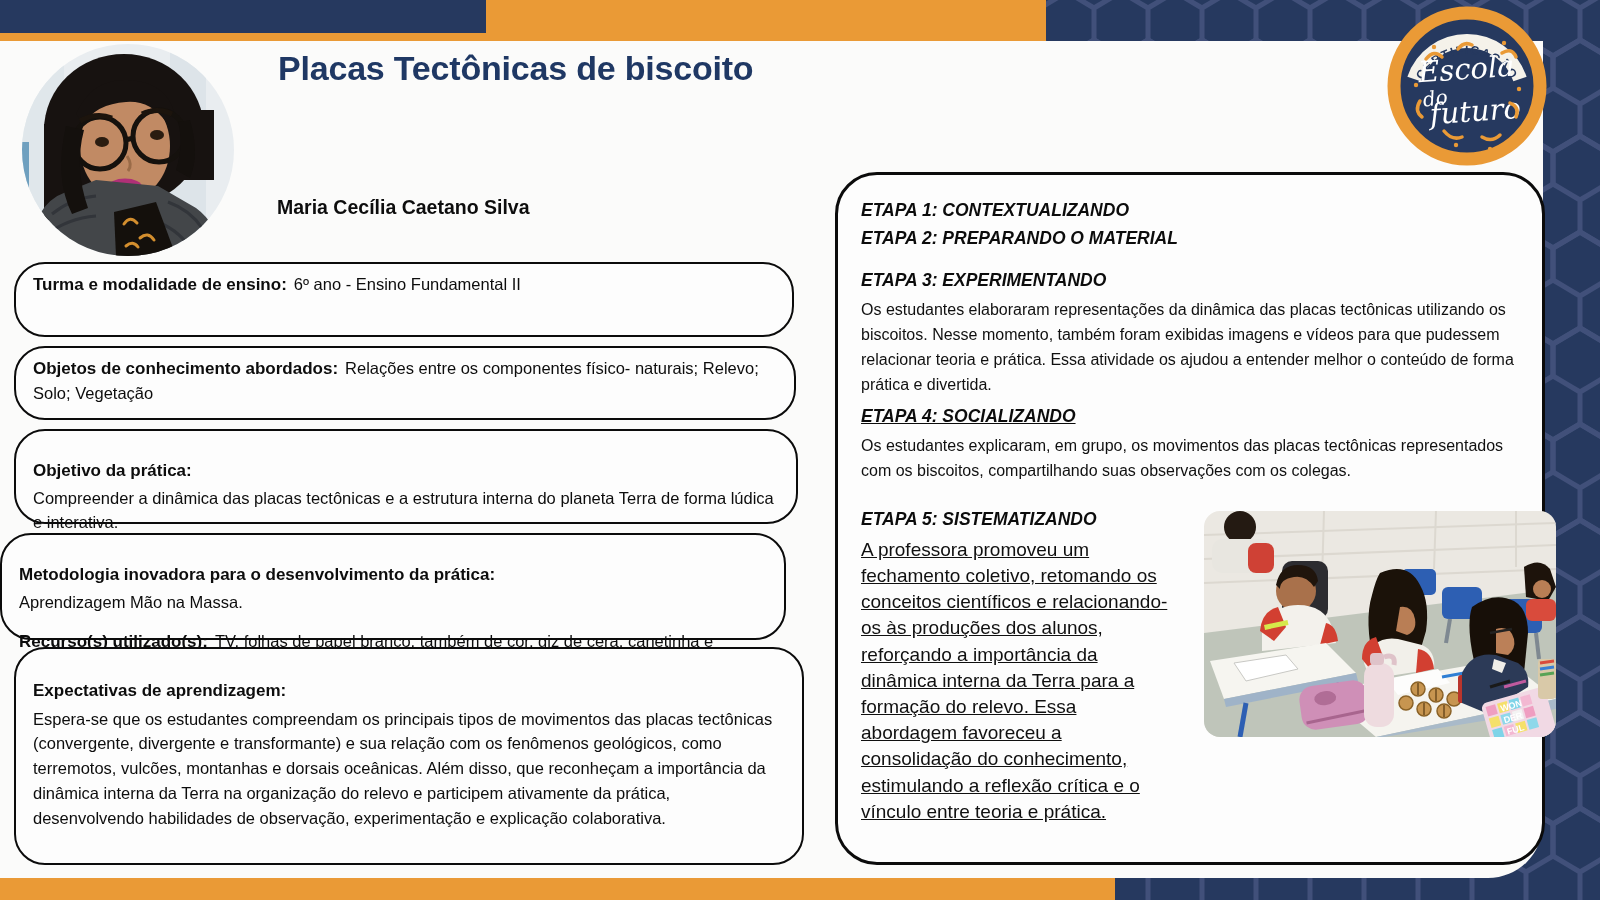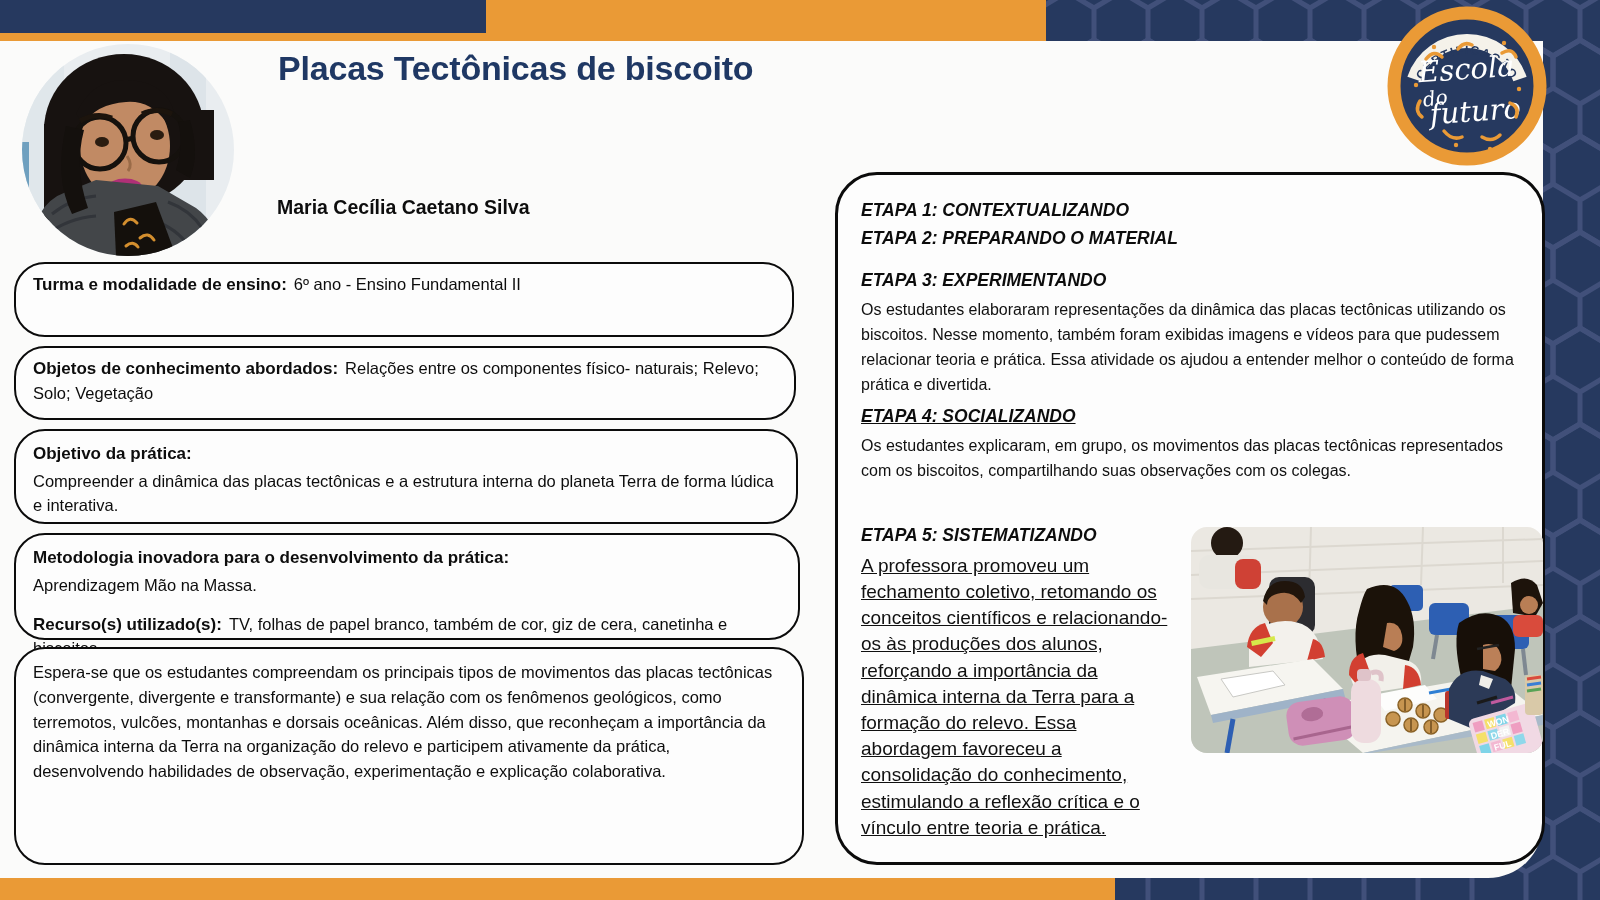--- a/index.html
+++ b/index.html
@@ -20,38 +20,38 @@
   .page-title{position:absolute;left:278px;top:49px;z-index:3;font-size:34px;font-weight:bold;
               color:#1f3864;letter-spacing:-0.2px;}
   .author{position:absolute;left:277px;top:196px;z-index:3;font-size:19.5px;font-weight:bold;color:#0d0d0d;}
   .avatar{position:absolute;left:22px;top:44px;width:212px;height:212px;border-radius:50%;
           overflow:hidden;z-index:3;}
   .logo{position:absolute;left:1386px;top:5px;width:162px;height:162px;z-index:4;}
   
   .fbox{position:absolute;z-index:3;background:#fdfdfd;border:2.5px solid #0b0b0b;
         border-radius:31px;box-sizing:border-box;padding:9px 17px;font-size:16.5px;line-height:1.45;}
   .lbl{font-weight:bold;font-size:17px;margin-right:7px;}
-  .lbl-block{display:block;font-weight:bold;font-size:17px;margin:2px 0 3px;}
+  .lbl-block{display:block;font-weight:bold;font-size:17px;margin:19px 0 3px;}
   #box-turma{left:14px;top:262px;width:780px;height:75px;}
   #box-objetos{left:14px;top:346px;width:782px;height:74px;}
   #box-objetivo{left:14px;top:429px;width:784px;height:95px;}
-  #box-metodologia{left:14px;top:533px;width:786px;height:107px;}
+  #box-metodologia{left:0;top:533px;width:786px;height:107px;}
   #box-expectativas{left:14px;top:647px;width:790px;height:218px;padding-top:11px;}
   #box-expectativas .val{display:block;line-height:1.5;}
   .recursos-line{margin-top:15px;}
   
   .etapas{position:absolute;left:835px;top:172px;width:710px;height:693px;z-index:3;
           background:#fdfdfd;border:3px solid #0b0b0b;border-radius:42px;box-sizing:border-box;
           padding:25px 26px 14px 23px;}
   .et-title{font-style:italic;font-weight:bold;font-size:17.5px;margin:0 0 7px;color:#0c0c0c;}
   .et-p{font-size:16px;line-height:1.56;margin:0 0 8px;max-width:658px;color:#101010;}
   #et2-t{margin-top:3px;}
   #et3-t{margin-top:21px;}
   #et4-t{margin-top:2px;text-decoration:underline;}
-  .et5-row{display:flex;gap:18px;margin-top:41px;}
+  .et5-row{display:flex;gap:31px;margin-top:25px;}
   .et5-left{width:312px;flex:none;}
   .et5-left .et-p{line-height:1.38;font-size:19px;margin-top:4px;text-decoration:underline;}
   .photo{width:352px;height:226px;border-radius:16px;overflow:hidden;flex:none;margin-top:2px;}
   .photo svg,.avatar svg,.logo svg{display:block;}
 </style>
 </head>
 <body>
 
 <div id="page">
 
@@ -165,20 +165,21 @@
 
   <div class="fbox" id="box-metodologia">
     <span class="lbl-block">Metodologia inovadora para o desenvolvimento da prática:</span>
     <span class="val">Aprendizagem Mão na Massa.</span>
     <div class="recursos-line">
       <span class="lbl">Recurso(s) utilizado(s):</span><span class="val">TV, folhas de papel branco, também de cor, giz de cera, canetinha e biscoitos</span>
     </div>
   </div>
 
   <div class="fbox" id="box-expectativas">
+    <span class="lbl-block">Expectativas de aprendizagem:</span>
     <span class="val">Espera-se que os estudantes compreendam os principais tipos de movimentos das placas tectônicas (convergente, divergente e transformante) e sua relação com os fenômenos geológicos, como terremotos, vulcões, montanhas e dorsais oceânicas. Além disso, que reconheçam a importância da dinâmica interna da Terra na organização do relevo e participem ativamente da prática, desenvolvendo habilidades de observação, experimentação e explicação colaborativa.</span>
   </div>
 
   <div class="etapas">
     <p class="et-title">ETAPA 1: CONTEXTUALIZANDO</p>
 
     <p class="et-title" id="et2-t">ETAPA 2: PREPARANDO O MATERIAL</p>
 
     <p class="et-title" id="et3-t">ETAPA 3: EXPERIMENTANDO</p>
     <p class="et-p">Os estudantes elaboraram representações da dinâmica das placas tectônicas utilizando os biscoitos. Nesse momento, também foram exibidas imagens e vídeos para que pudessem relacionar teoria e prática. Essa atividade os ajudou a entender melhor o conteúdo de forma prática e divertida.</p>

